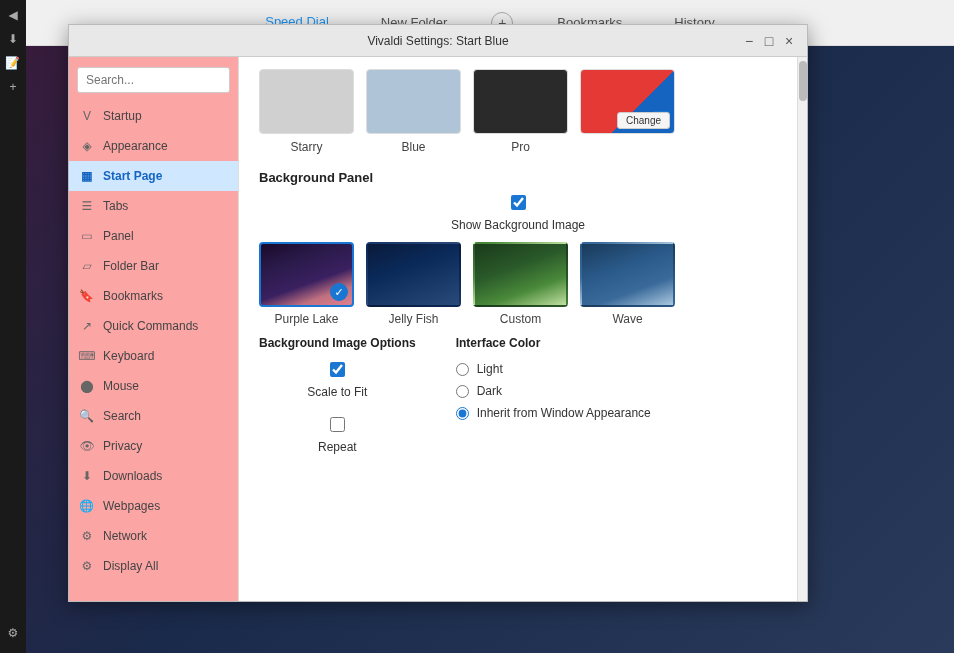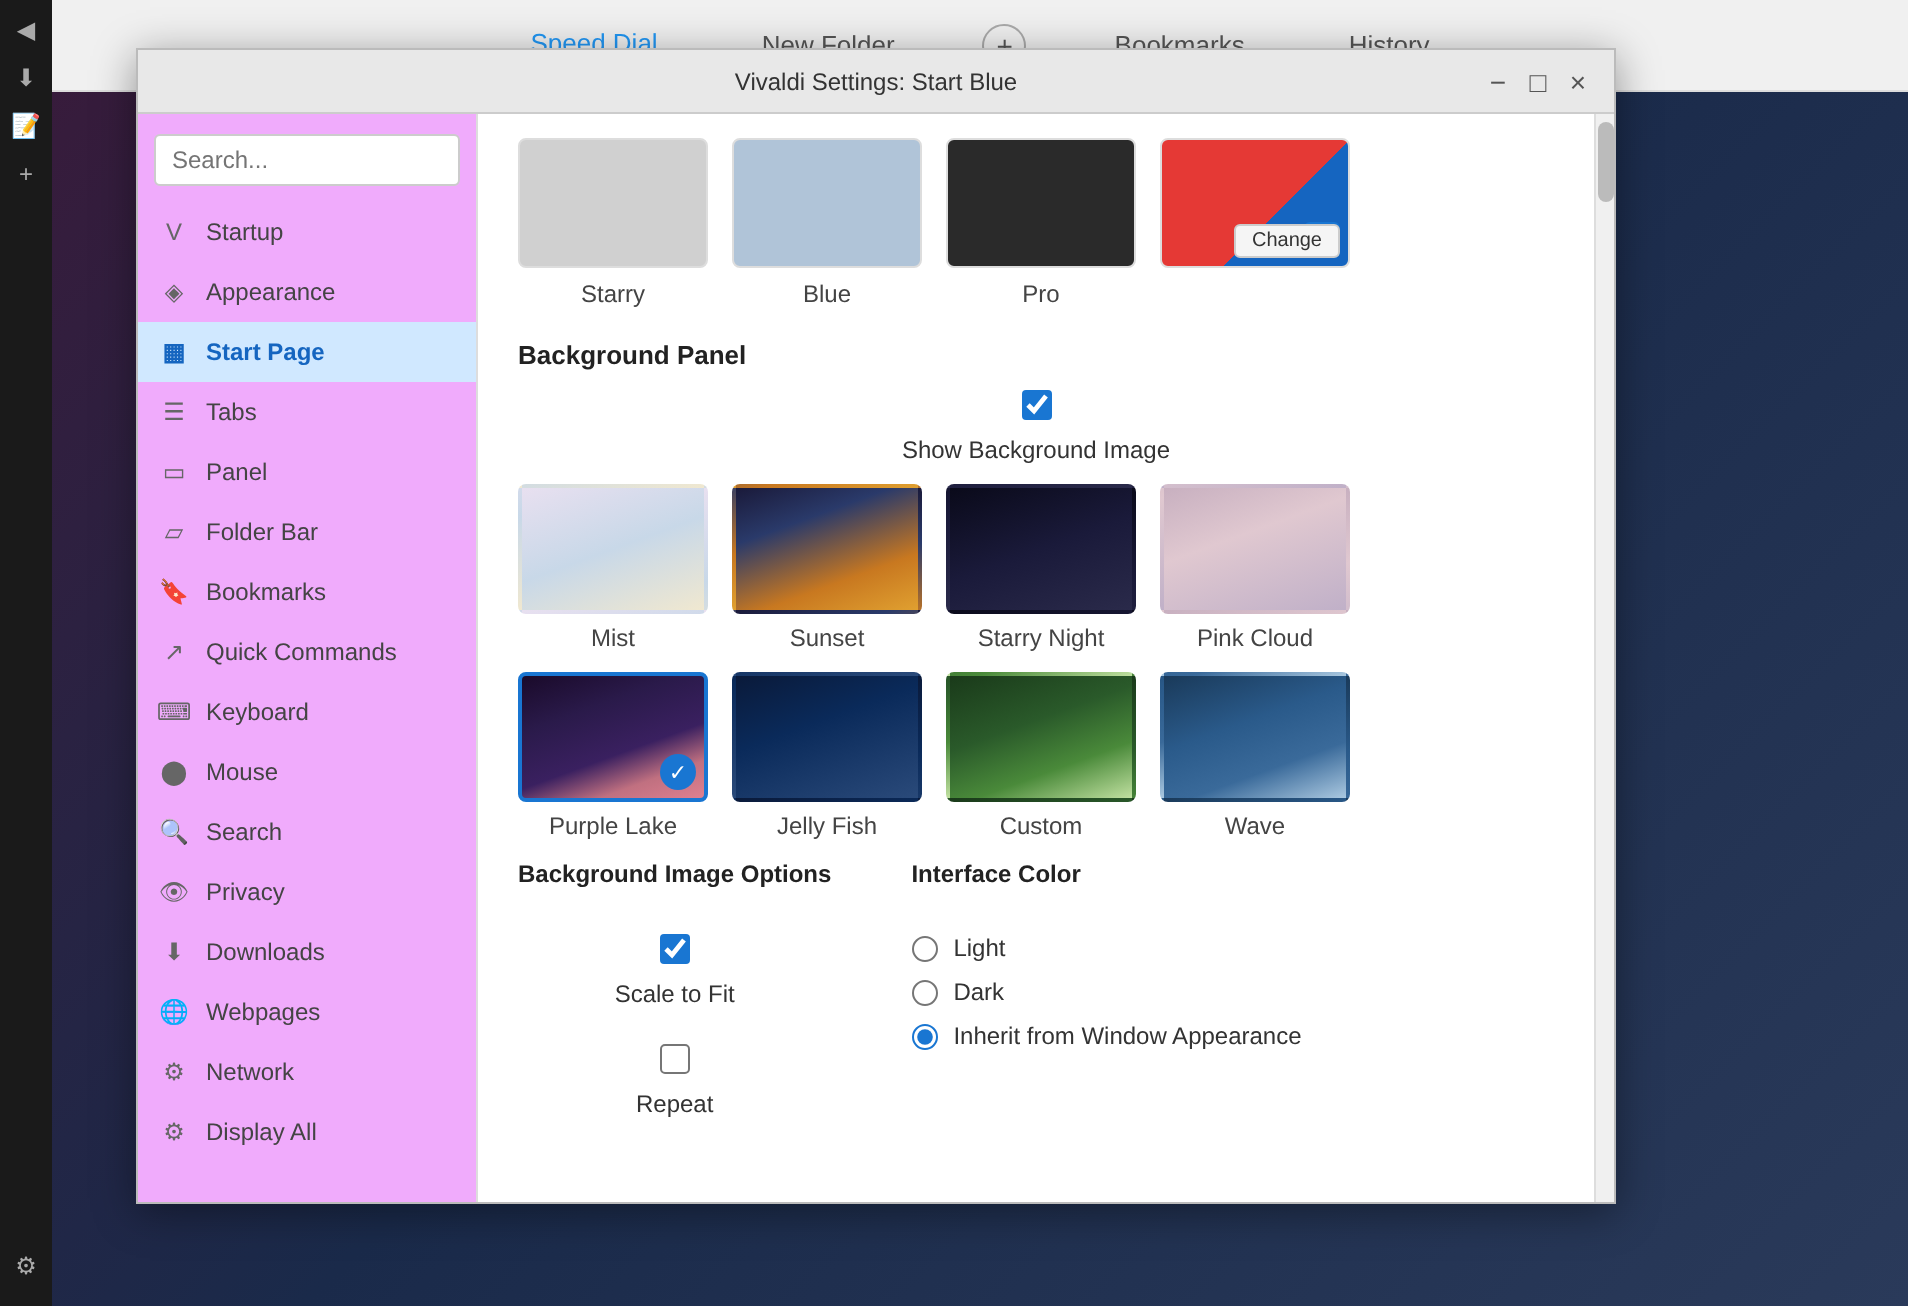--- a/index.html
+++ b/index.html
@@ -133,21 +133,21 @@
 
     .dialog-body {
       display: flex;
       flex: 1;
       overflow: hidden;
     }
 
     
     .settings-nav {
       width: 170px;
-      background: #f0abfc;
+      background: #fca5a5;
       border-right: 1px solid #ddd;
       flex-shrink: 0;
       overflow-y: auto;
       padding: 6px 0;
     }
 
     .search-box {
       margin: 4px 8px 8px;
       width: calc(100% - 16px);
       height: 26px;
@@ -351,21 +351,21 @@
     }
     .options-col {
       display: flex;
       flex-direction: column;
       gap: 8px;
     }
     .options-title {
       font-size: 12px;
       font-weight: 600;
       color: #222;
-      margin-bottom: 15px;
+      margin-bottom: 4px;
     }
     .radio-row {
       display: flex;
       align-items: center;
       gap: 8px;
     }
     .radio-row input[type=radio] {
       accent-color: #1976d2;
     }
     .radio-label {
@@ -517,38 +517,20 @@
         </div>
       </div>
 
       <div class="section-title">Background Panel</div>
 
       <div class="checkbox-row">
         <input type="checkbox" id="showBgCheck" checked="" style="">
         <label class="checkbox-label" for="showBgCheck">Show Background Image</label>
       </div>
 
-      <div class="bg-images-grid">
-        <div class="bg-thumb">
-          <div class="bg-thumb-img bg-mist"></div>
-          <span class="bg-label">Mist</span>
-        </div>
-        <div class="bg-thumb">
-          <div class="bg-thumb-img bg-sunset"></div>
-          <span class="bg-label">Sunset</span>
-        </div>
-        <div class="bg-thumb">
-          <div class="bg-thumb-img bg-starry"></div>
-          <span class="bg-label">Starry Night</span>
-        </div>
-        <div class="bg-thumb">
-          <div class="bg-thumb-img bg-pinkcloud"></div>
-          <span class="bg-label">Pink Cloud</span>
-        </div>
-      </div>
 
       <div class="bg-images-grid">
         <div class="bg-thumb">
           <div class="bg-thumb-img bg-purplelake selected">
             <div class="bg-check">✓</div>
           </div>
           <span class="bg-label">Purple Lake</span>
         </div>
         <div class="bg-thumb">
           <div class="bg-thumb-img bg-jellyfish"></div>

